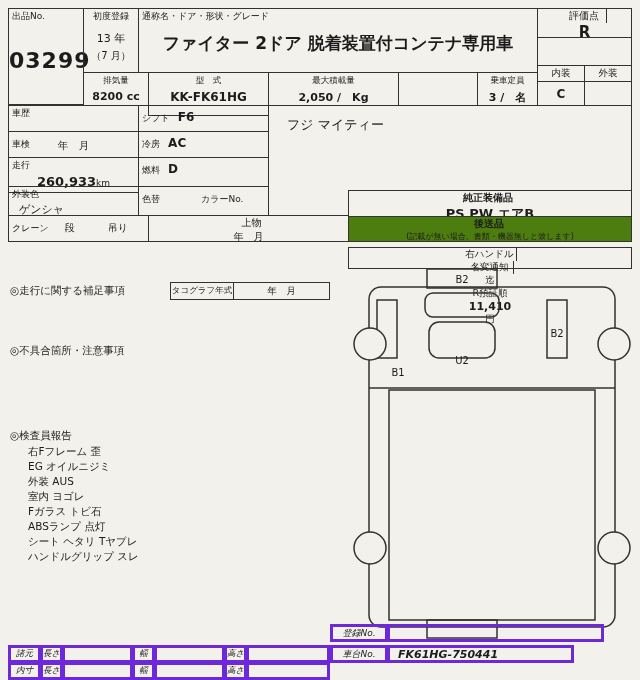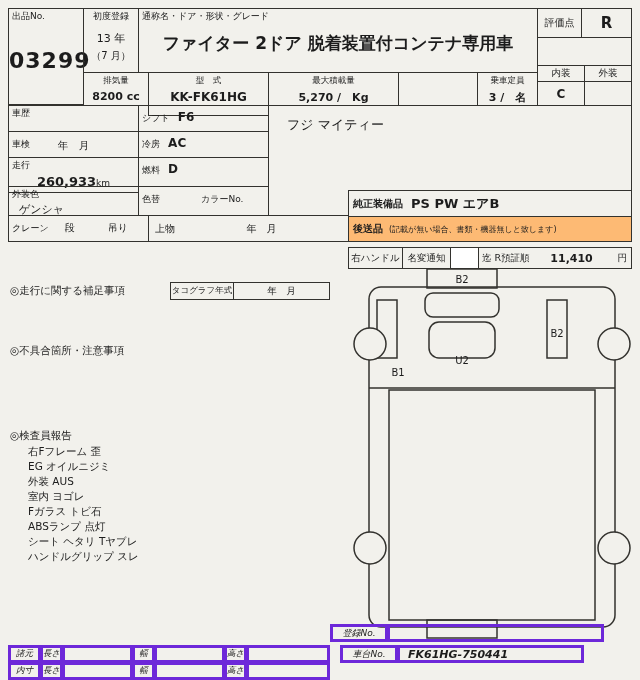--- a/index.html
+++ b/index.html
@@ -2,21 +2,21 @@
 <html><head>
 <meta charset="utf-8">
 <style>
   * { margin:0; padding:0; box-sizing:border-box; }
   html,body { width:640px; height:680px; }
   body { background:#e8e7e2; font-family:"DejaVu Sans", sans-serif; color:#1c1c1c; }
   #sheet { position:relative; width:640px; height:680px; background:#f2f1ec; overflow:hidden; }
   .abs  { position:absolute; }
   .box  { border:1px solid #33322e; }
   .row  { display:flex; }
-  .vrow { display:flex; align-items:center; }
+  .vrow { display:flex; align-items:center;flex-direction:column; }
   .c    { text-align:center; }
   .b    { font-weight:bold; }
   .lbl  { font-size:9px; line-height:1.25; padding:2px 3px; white-space:nowrap; }
   .cell-r { border-right:1px solid #33322e; height:100%; }
   .hc   { font-size:9.5px; display:flex; align-items:center; justify-content:center; white-space:nowrap; }
   .spec-lbl { font-size:8.5px; text-align:center; padding-top:2px; white-space:nowrap; }
   .spec-val { font-size:11px; font-weight:600; text-align:center; margin-top:3px; white-space:nowrap; }
   .note-hd  { font-size:10.5px; white-space:nowrap; }
   .insp-item{ font-size:10.5px; white-space:nowrap; }
   .bcell { border:3px solid #6d28d9; margin-left:-1px; height:100%; display:flex;
@@ -65,21 +65,21 @@
   <div class="abs box" style="left:83px;top:72px;width:66px;height:34px">
     <div class="spec-lbl">排気量</div>
     <div class="spec-val">8200 cc</div>
   </div>
   <div class="abs box" style="left:148px;top:72px;width:121px;height:44px">
     <div class="spec-lbl">型　式</div>
     <div class="spec-val" style="font-size:12px">KK-FK61HG</div>
   </div>
   <div class="abs box" style="left:268px;top:72px;width:131px;height:34px">
     <div class="spec-lbl">最大積載量</div>
-    <div class="spec-val">5,270 /　Kg</div>
+    <div class="spec-val">2,050 /　Kg</div>
   </div>
   <div class="abs box" style="left:477px;top:72px;width:61px;height:34px">
     <div class="spec-lbl">乗車定員</div>
     <div class="spec-val">3 /　名</div>
   </div>
 
   <div class="abs box" style="left:8px;top:105px;width:131px;height:27px">
     <div class="lbl">車歴</div>
   </div>
   <div class="abs box" style="left:8px;top:131px;width:131px;height:27px">
@@ -114,21 +114,21 @@
     <span style="font-size:9px;margin-left:33px">カラーNo.</span>
   </div>
 
   <div class="abs box" style="left:268px;top:105px;width:364px;height:111px">
     <div style="font-size:13px;padding:10px 0 0 18px">フジ マイティー</div>
   </div>
   <div class="abs box vrow" style="left:348px;top:190px;width:284px;height:27px;background:#f2f1ec">
     <div class="b" style="font-size:10px;padding:0 8px 0 4px;white-space:nowrap">純正装備品</div>
     <div class="b" style="font-size:13px;white-space:nowrap">PS PW エアB</div>
   </div>
-  <div class="abs box vrow" style="left:348px;top:216px;width:284px;height:26px;background:#fdba74">
+  <div class="abs box vrow" style="left:348px;top:216px;width:284px;height:26px;background:#4d7c0f">
     <div class="b" style="font-size:10px;padding:0 6px 0 4px;white-space:nowrap">後送品</div>
     <div style="font-size:8px;white-space:nowrap">(記載が無い場合、書類・機器無しと致します)</div>
   </div>
 
   <div class="abs box" style="left:8px;top:215px;width:141px;height:27px">
     <span class="lbl">クレーン</span>
     <span style="font-size:10px;margin-left:8px">段</span>
     <span style="font-size:10px;margin-left:28px">吊り</span>
   </div>
   <div class="abs box vrow" style="left:148px;top:215px;width:201px;height:27px">
@@ -198,21 +198,21 @@
   <div class="abs row" style="left:8px;top:662px;width:322px;height:18px">
     <div class="bcell" style="width:33px;margin-left:0">内寸</div>
     <div class="bcell" style="width:23px">長さ</div>
     <div class="bcell" style="width:71px"></div>
     <div class="bcell" style="width:23px">幅</div>
     <div class="bcell" style="width:71px"></div>
     <div class="bcell" style="width:23px">高さ</div>
     <div class="bcell" style="flex:1"></div>
   </div>
 
-  <div class="abs row" style="left:340px;top:645px;width:244px;height:18px">
+  <div class="abs row" style="left:330px;top:645px;width:244px;height:18px">
     <div class="bcell" style="width:58px;margin-left:0;font-size:9px">車台No.</div>
     <div class="bcell b" style="flex:1;justify-content:flex-start;padding-left:8px;font-size:11px">FK61HG-750441</div>
   </div>
   <div class="abs row" style="left:330px;top:624px;width:274px;height:18px">
     <div class="bcell" style="width:58px;margin-left:0;font-size:9px">登録No.</div>
     <div class="bcell" style="flex:1"></div>
   </div>
 
 </div>
 

